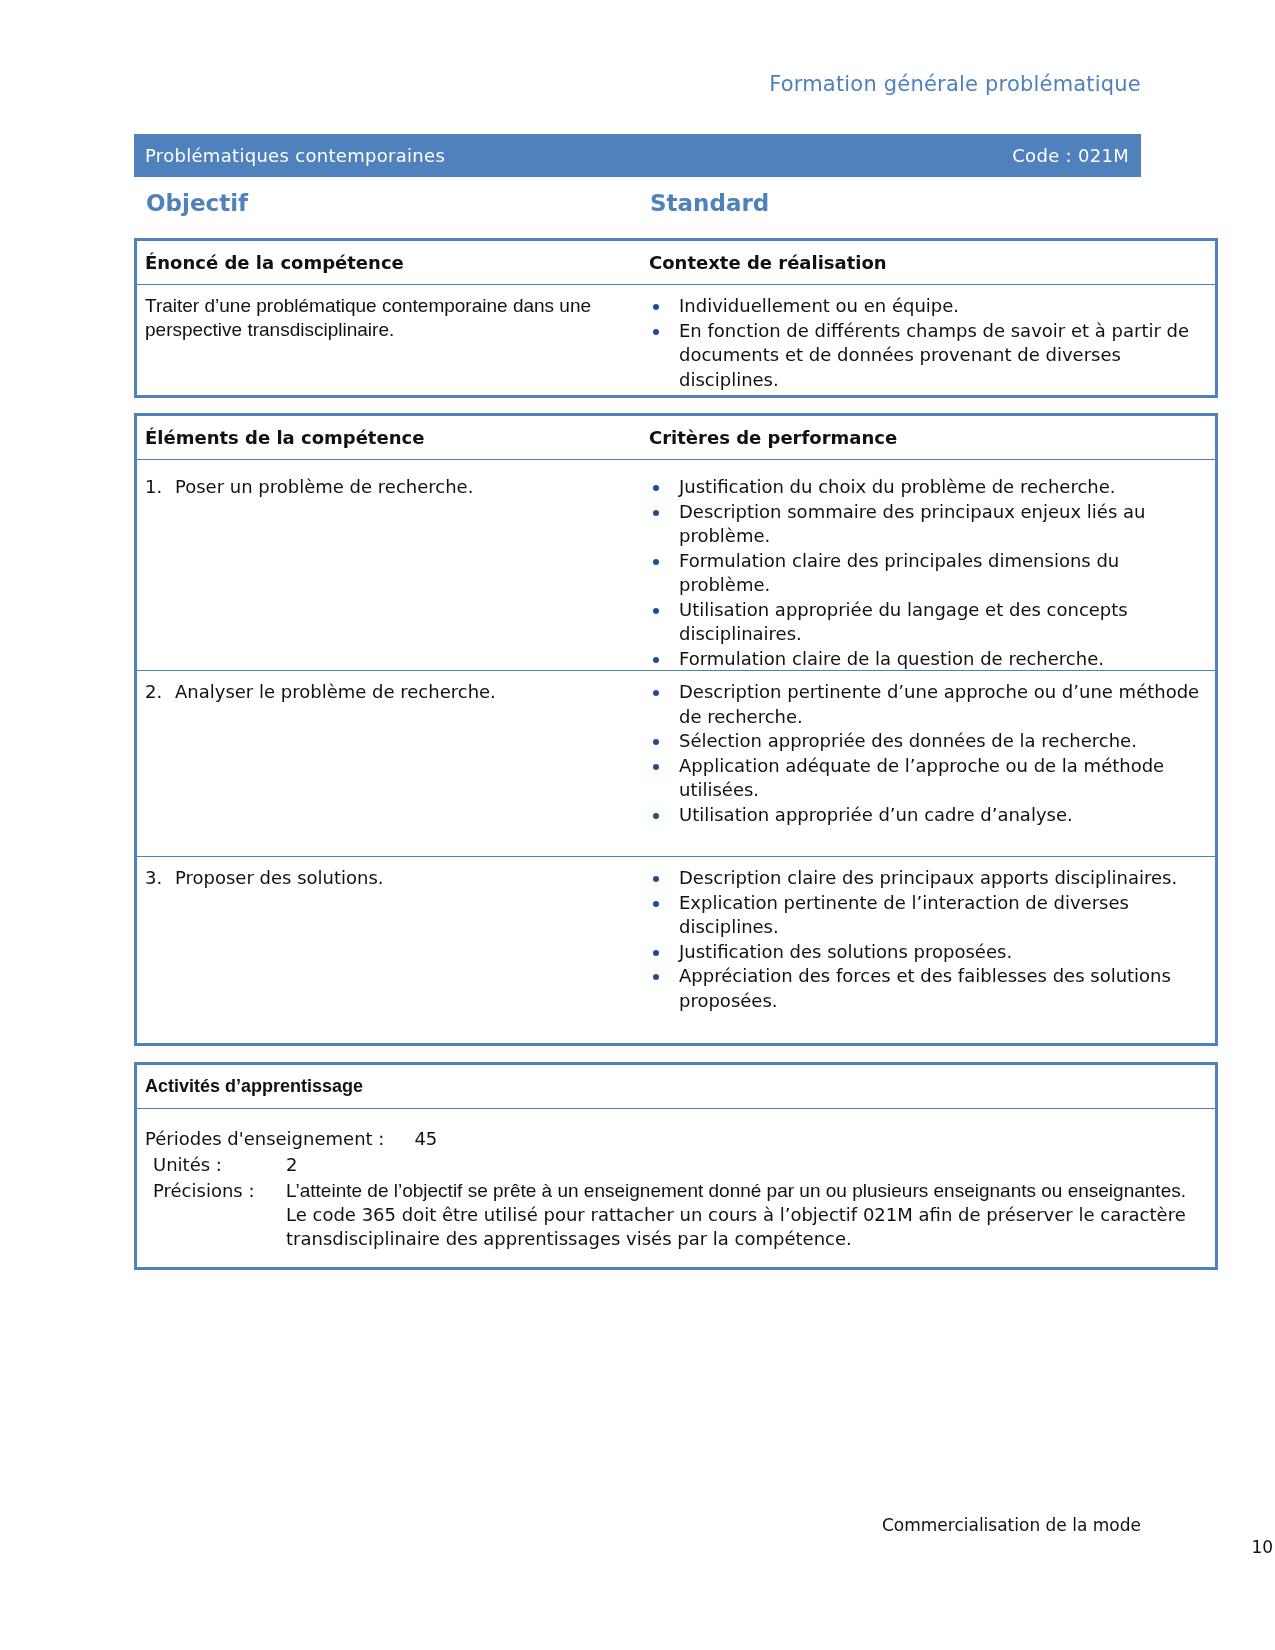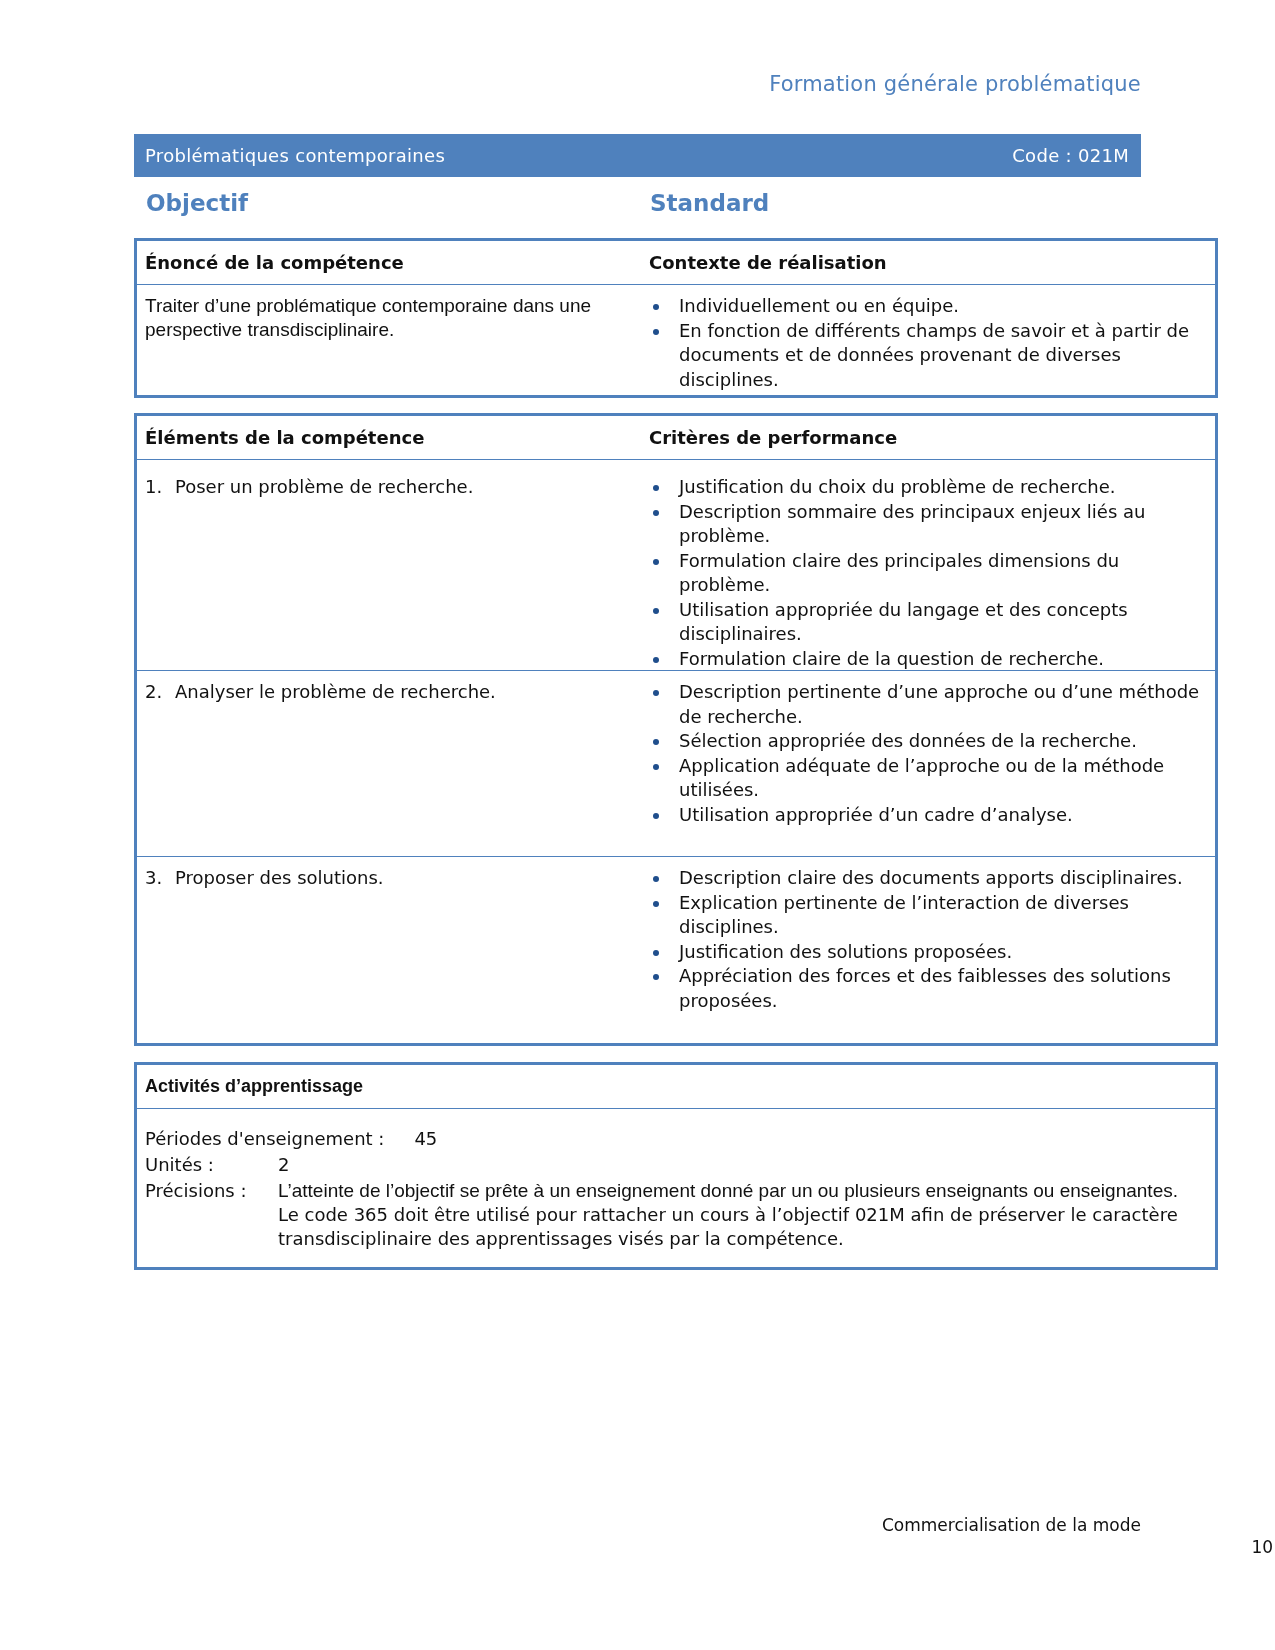--- a/index.html
+++ b/index.html
@@ -42,21 +42,21 @@
       position: relative; padding-left: 30px; font-size: 18px; line-height: 24.5px;
     }
     ul.bullets li::before {
       content: ""; position: absolute; left: 4px; top: 10px;
       width: 6px; height: 6px; border-radius: 50%; background: #1f4e8c;
     }
     .num-item { font-size: 18px; line-height: 24px; }
     .num-item .n { display: inline-block; width: 30px; }
 
     .act-row { display: flex; font-size: 18px; line-height: 26px; }
-    .act-label { width: 133px; flex-shrink: 0; }
+    .act-label { width: 133px; flex-shrink: 0; margin-left: 8px; }
 
     .footer-right {
       position: absolute; right: 134px; top: 1515px; font-size: 17px; color: #111;
     }
     .page-num {
       position: absolute; left: 9px; width: 1275px; text-align: right; top: 1537px;
       font-size: 17px; color: #111;
     }
   </style>
 </head>
@@ -119,21 +119,21 @@
         <li>Utilisation appropriée d’un cadre d’analyse.</li>
       </ul>
     </div>
   </div>
   <div class="row" style="padding-top:9px; box-sizing:border-box;">
     <div class="cell-l num-item">
       <span class="n">3.</span><span>Proposer des solutions.</span>
     </div>
     <div class="cell-r">
       <ul class="bullets">
-        <li>Description claire des documents apports disciplinaires.</li>
+        <li>Description claire des principaux apports disciplinaires.</li>
         <li>Explication pertinente de l’interaction de diverses disciplines.</li>
         <li>Justification des solutions proposées.</li>
         <li>Appréciation des forces et des faiblesses des solutions proposées.</li>
       </ul>
     </div>
   </div>
 </div>
 
 <div class="box" style="top:1062px; height:208px;">
   <div class="row hdr">

